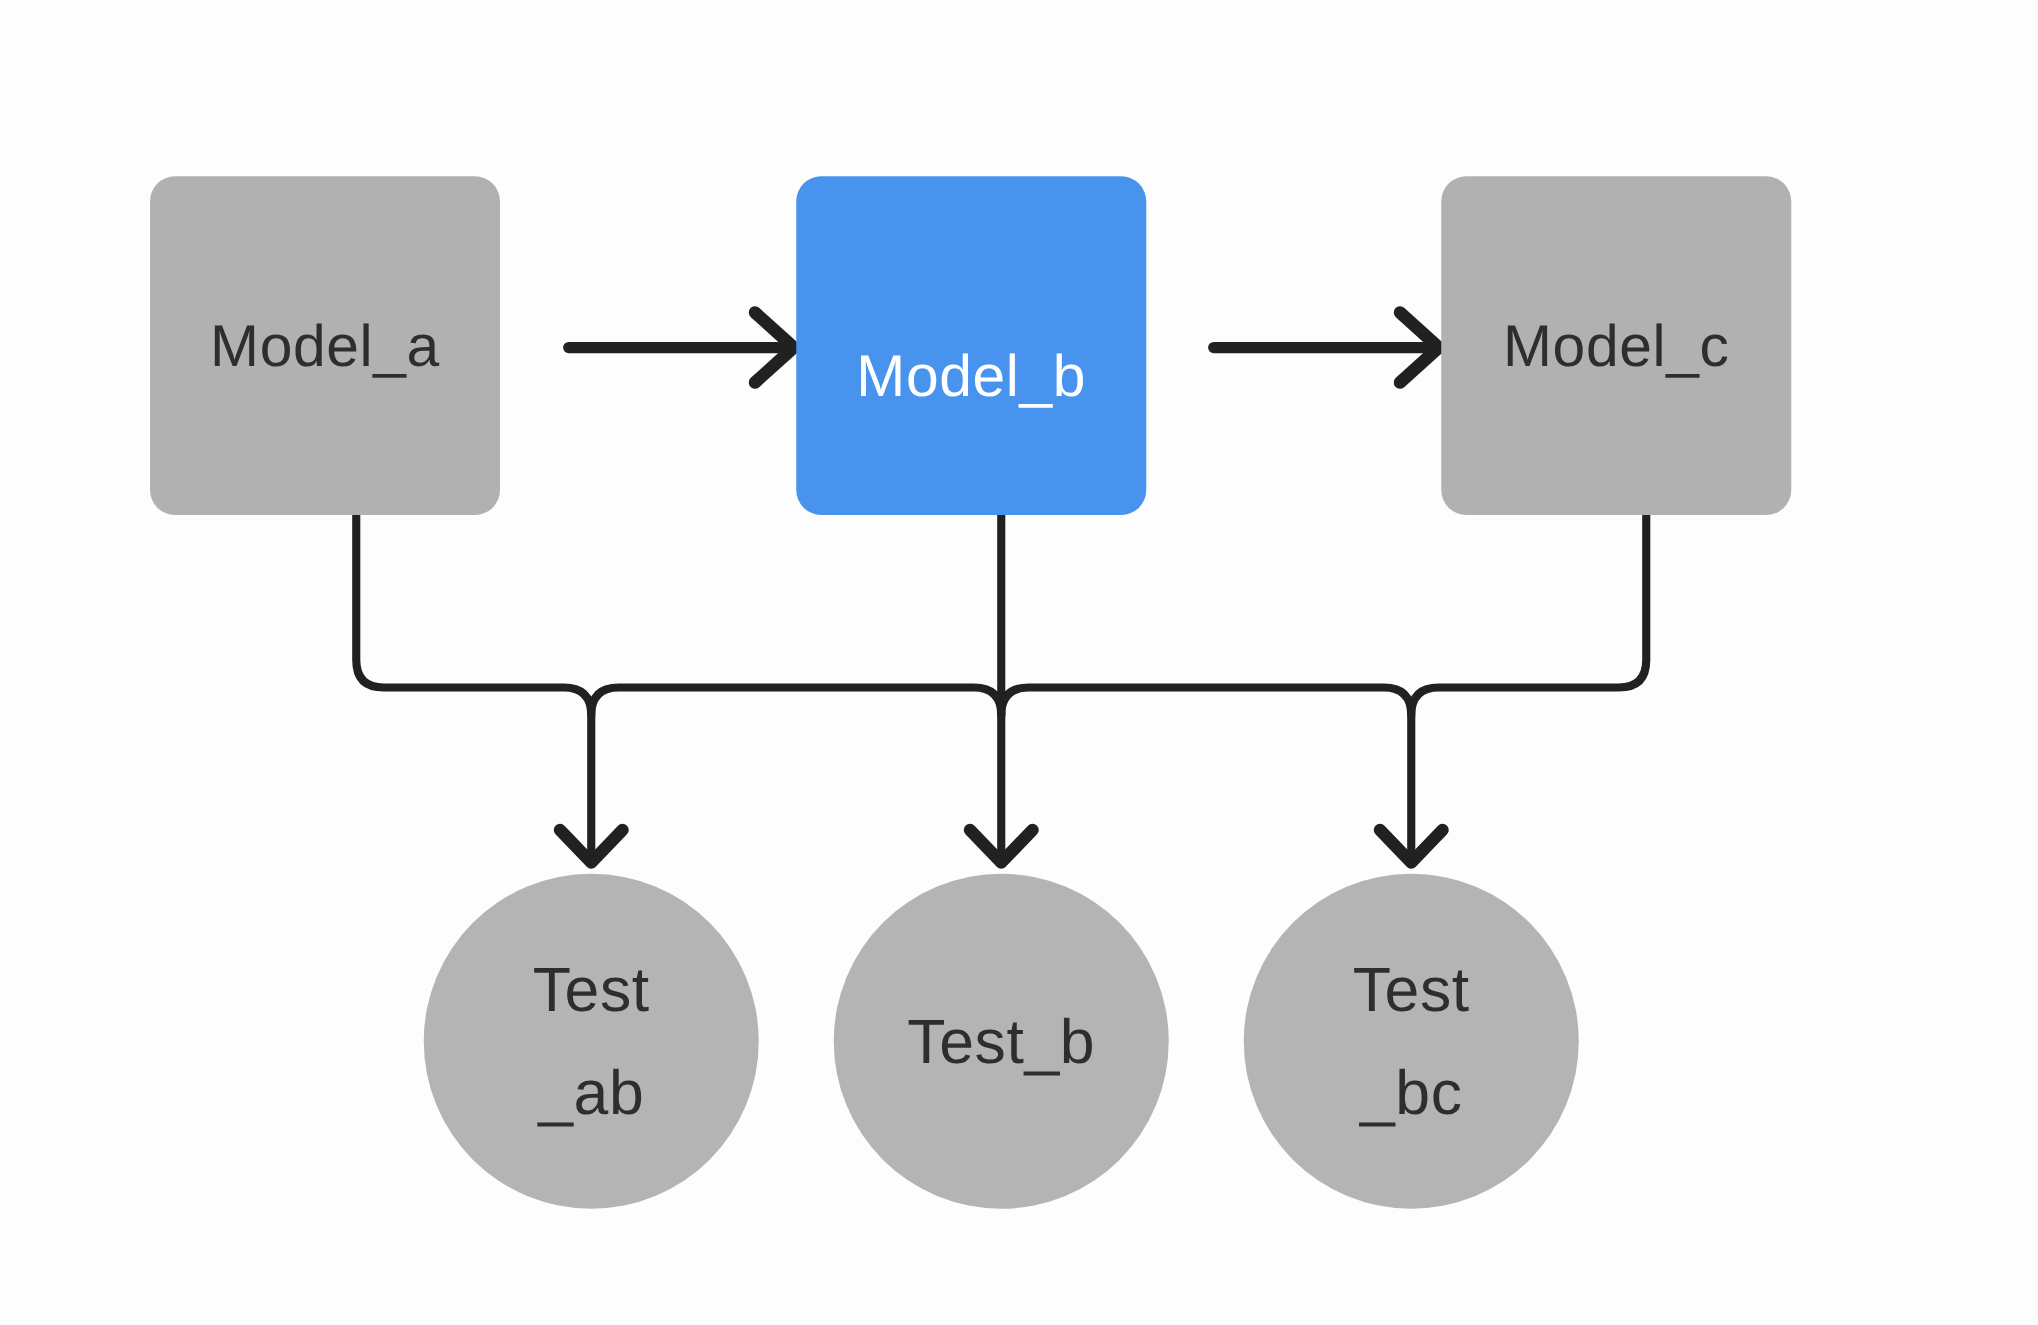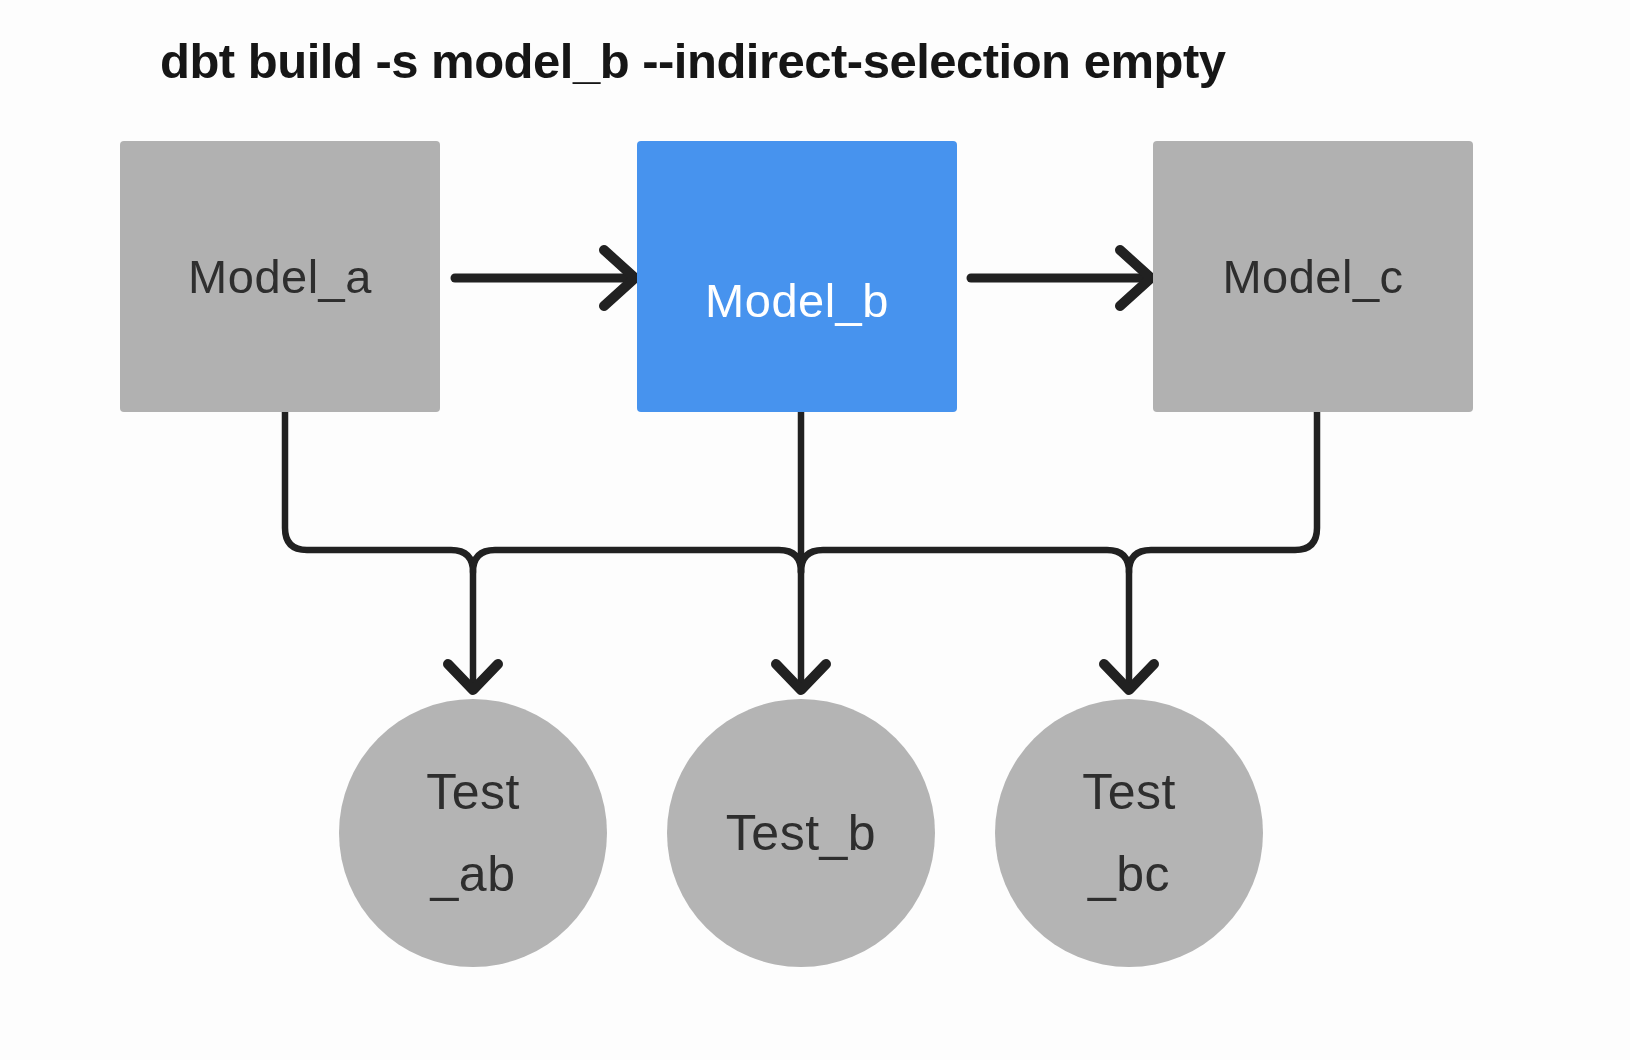--- a/index.html
+++ b/index.html
@@ -48,23 +48,23 @@
   .connectors path.arrow-line{stroke-width:9px;}
   .connectors path.arrow-head{stroke-width:10px;}
   .node{
     position:absolute;
     display:flex;
     align-items:center;
     justify-content:center;
     text-align:center;
   }
   .model{
-    width:320px;height:271px;
+    width:280px;height:271px;
     top:141px;
-    border-radius:4px;
+    border-radius:20px;
     background:var(--model_default_fill);
   }
   .model .label{
     font-size:47px;
     color:var(--label_dark);
     letter-spacing:0.5px;
   }
   .model.selected{background:var(--model_selected_fill);}
   .model.selected .label{color:var(--label_light);margin-top:48px;}
   .model-a{left:120px;}
@@ -87,21 +87,20 @@
   .test .label:empty{display:none;}
   .test-ab{left:339px;}
   .test-b{left:667px;}
   .test-bc{left:995px;}
 </style>
 </head>
 <body>
 
 <div class="canvas">
 
-  <div class="title">dbt build -s model_b --indirect-selection empty</div>
 
   <svg class="connectors" viewBox="0 0 1630 1060" xmlns="http://www.w3.org/2000/svg">
 
     <g>
       <path class="arrow-line" d="M 455 278 L 624 278"></path>
       <path class="arrow-head" d="M 604 250 L 635 278 L 604 306"></path>
     </g>
     <g>
       <path class="arrow-line" d="M 971 278 L 1140 278"></path>
       <path class="arrow-head" d="M 1120 250 L 1151 278 L 1120 306"></path>

